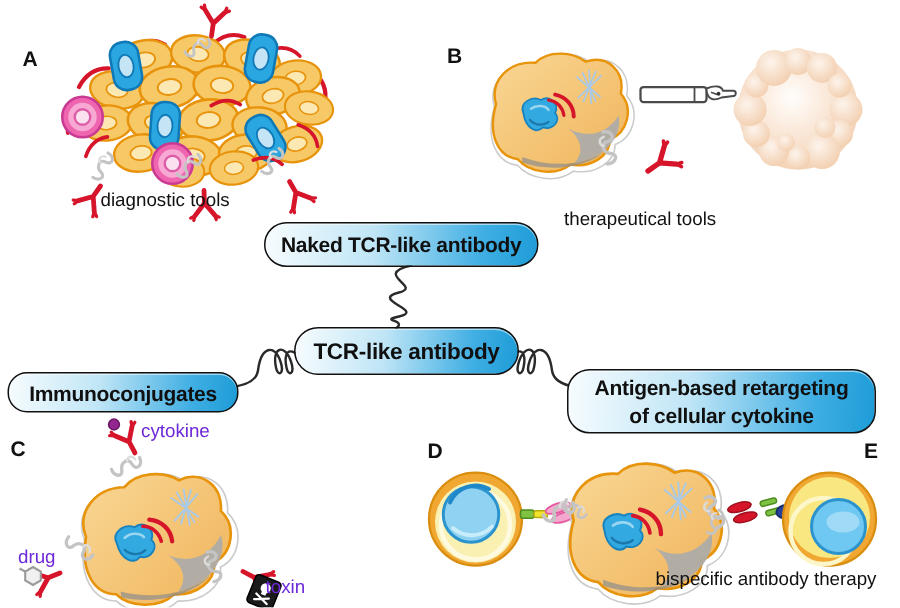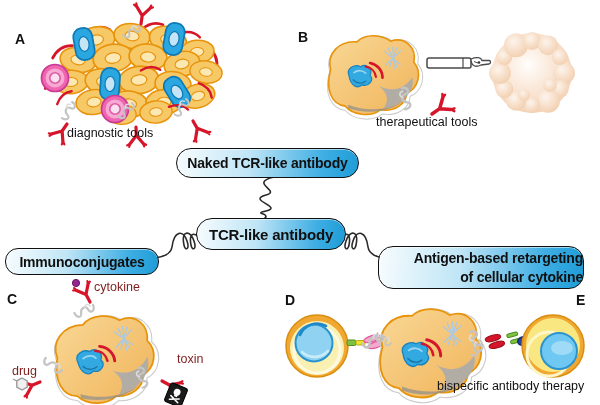--- a/index.html
+++ b/index.html
@@ -1,30 +1,30 @@
 <!DOCTYPE html>
 <html><head>
 <meta charset="utf-8">
 <style>
   html,body{margin:0;padding:0;background:#fff;}
   .canvas{position:relative;width:600px;height:405px;background:#ffffff;overflow:hidden;
           font-family:"Liberation Sans",sans-serif;color:#111;}
   svg.art{position:absolute;left:0;top:0;}
   .letter{position:absolute;font-weight:bold;font-size:14px;color:#111;}
   .caption{position:absolute;font-size:12.5px;color:#111;text-align:left;line-height:1.1;}
-  .small-label{position:absolute;font-size:12.5px;color:#7f1d1d;}
+  .small-label{position:absolute;font-size:12.5px;color:#6d28d9;}
   .flowbox{position:absolute;display:flex;flex-direction:column;align-items:center;justify-content:center;
            border:1.8px solid #101010;font-weight:bold;color:#101010;letter-spacing:-0.2px;
            background:linear-gradient(95deg,#F7FCFE 0%,#BFE5F6 40%,#3FAEE3 80%,#1E9CD7 100%);
            box-shadow:inset 0 1px 0 rgba(255,255,255,0.55);}
   .flowbox div{white-space:nowrap;}
   #box-naked{left:176px;top:148px;width:181px;height:28px;border-radius:15px;font-size:14px;text-align:center;}
   #box-tcr{left:196px;top:218px;width:148px;height:30px;border-radius:16px;font-size:15px;}
   #box-immuno{left:5px;top:248px;width:152px;height:25px;border-radius:13px;font-size:14px;}
-  #box-antigen{left:378px;top:246px;width:204px;height:41px;border-radius:15px;font-size:14px;line-height:1.3;align-items:flex-end;}
+  #box-antigen{left:378px;top:246px;width:204px;height:41px;border-radius:15px;font-size:14px;line-height:1.3;}
 </style>
 </head>
 <body>
 
 <div class="canvas">
 
 <svg class="art" width="600" height="405" viewBox="0 0 600 405">
   <defs>
     <linearGradient id="cellBody" x1="0" y1="0" x2="1" y2="1">
       <stop offset="0" stop-color="#F9D795"></stop>
@@ -246,26 +246,26 @@
   </g>
 </svg>
 
 <div class="letter" style="left:15px;top:31px">A</div>
 <div class="letter" style="left:298px;top:29px">B</div>
 <div class="letter" style="left:7px;top:291px">C</div>
 <div class="letter" style="left:285px;top:292px">D</div>
 <div class="letter" style="left:576px;top:292px">E</div>
 
 <div class="caption" style="left:67px;top:127px;width:140px">diagnostic tools</div>
-<div class="caption" style="left:376px;top:116px;width:140px">therapeutical tools</div>
+<div class="caption" style="left:376px;top:140px;width:140px">therapeutical tools</div>
 <div class="caption" style="left:437px;top:380px;width:175px">bispecific antibody therapy</div>
 
 <div class="small-label" style="left:94px;top:280px">cytokine</div>
 <div class="small-label" style="left:12px;top:364px">drug</div>
-<div class="small-label" style="left:177px;top:352px">toxin</div>
+<div class="small-label" style="left:177px;top:384px">toxin</div>
 
 <div class="flowbox" id="box-naked">
   <div>Naked TCR-like antibody</div>
 </div>
 <div class="flowbox" id="box-immuno">
   <div>Immunoconjugates</div>
 </div>
 <div class="flowbox" id="box-tcr">
   <div>TCR-like antibody</div>
 </div>

